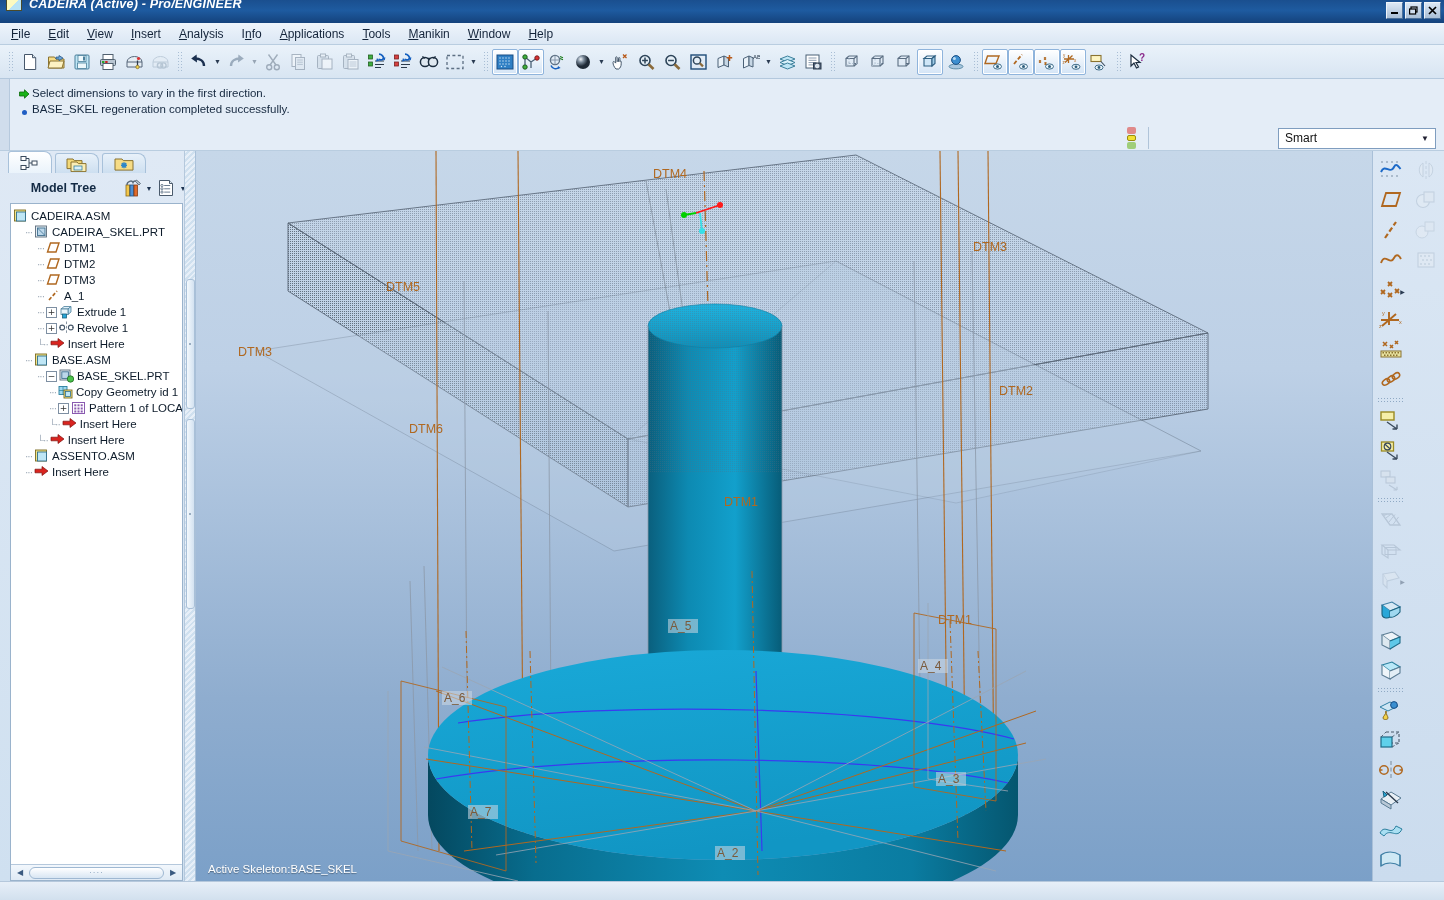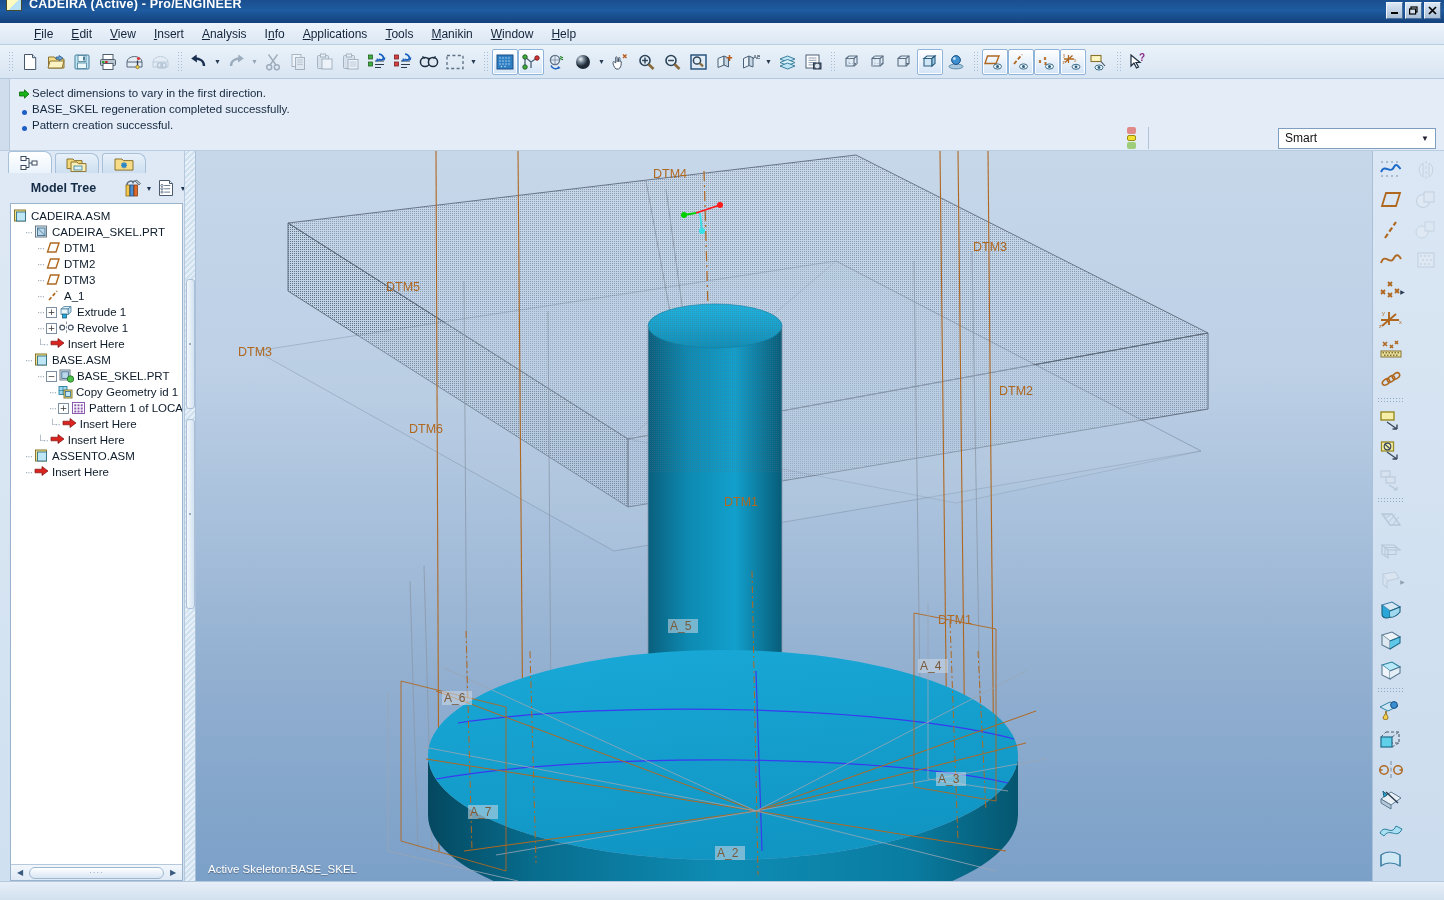--- a/index.html
+++ b/index.html
@@ -12,20 +12,21 @@
     background: #d6e3f0;
   }
 
   
   #titlebar {
     height: 23px;
     background: linear-gradient(to bottom, #1a4f8f 0%, #1e5ba0 45%, #14427c 100%);
     display: flex; align-items: center;
     padding: 0 2px 16px 6px;
     position: relative;
+    font-style: italic;
   }
   #title-icon {
     width: 16px; height: 14px;
     background: linear-gradient(135deg,#fdfac0 50%, #b9e3f5 50%);
     border: 1px solid #4a4a2a;
     margin-right: 7px;
   }
   #title-text {
     color: #ffffff; font-weight: bold; font-size: 12.5px;
     letter-spacing: .2px;
@@ -40,21 +41,21 @@
     font-size: 10px; color: #000; line-height: 1;
     font-family: "DejaVu Sans", sans-serif;
   }
 
   
   #menubar {
     height: 22px;
     background: linear-gradient(to bottom,#eef4fb,#dbe7f4);
     border-bottom: 1px solid #b9cde0;
     display: flex; align-items: center;
-    padding-left: 25px;
+    padding-left: 2px;
   }
   .menu-item {
     padding: 2px 9px;
     font-size: 12px; color: #14243a;
     cursor: default;
   }
   .menu-item u { text-decoration: underline; }
 
   
   #toolbar {
@@ -655,26 +656,20 @@
             <path d="M0.5 3 L5.5 3 L5.5 0.8 L10 5 L5.5 9.2 L5.5 7 L0.5 7z" fill="#19b319" stroke="#0a6b0a" stroke-width=".8"></path>
           </svg>
       </span>
       <span>Select dimensions to vary in the first direction.</span>
     </div>
     <div class="msg-line">
       <span class="msg-bullet">
           <span class="dot"></span>
         </span>
       <span>BASE_SKEL regeneration completed successfully.</span>
-    </div>
-    <div class="msg-line">
-      <span class="msg-bullet">
-          <span class="dot"></span>
-        </span>
-      <span>Pattern creation successful.</span>
     </div>
   </div>
 
   <div id="filterrow">
     <div id="regen-light">
       <span class="light-dot" style="background:#e08a8a;"></span>
       <span class="light-dot" style="background:#f2e033;border:1px solid #9a8c10;"></span>
       <span class="light-dot" style="background:#9fce7a;"></span>
     </div>
     <div class="tb-sep-v"></div>

